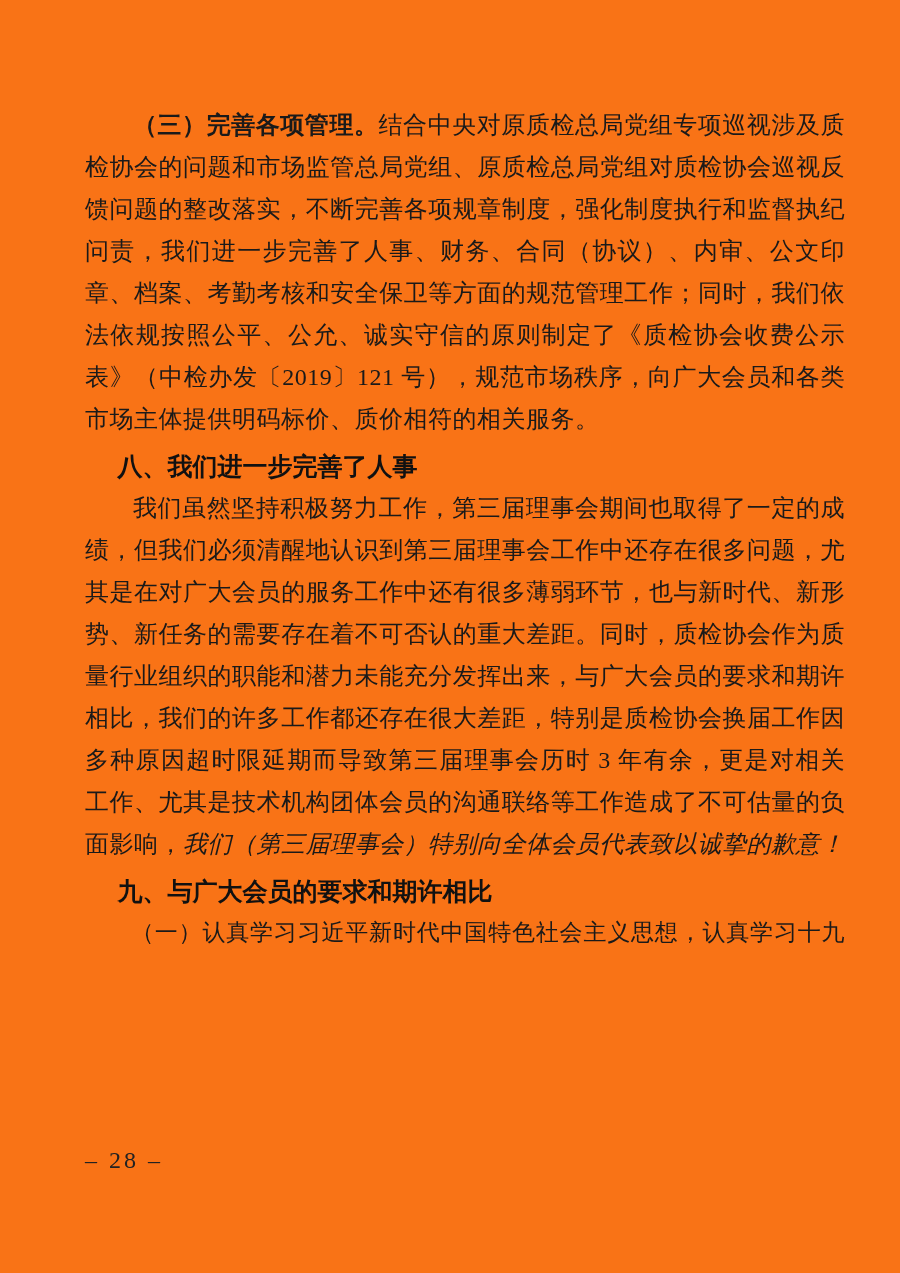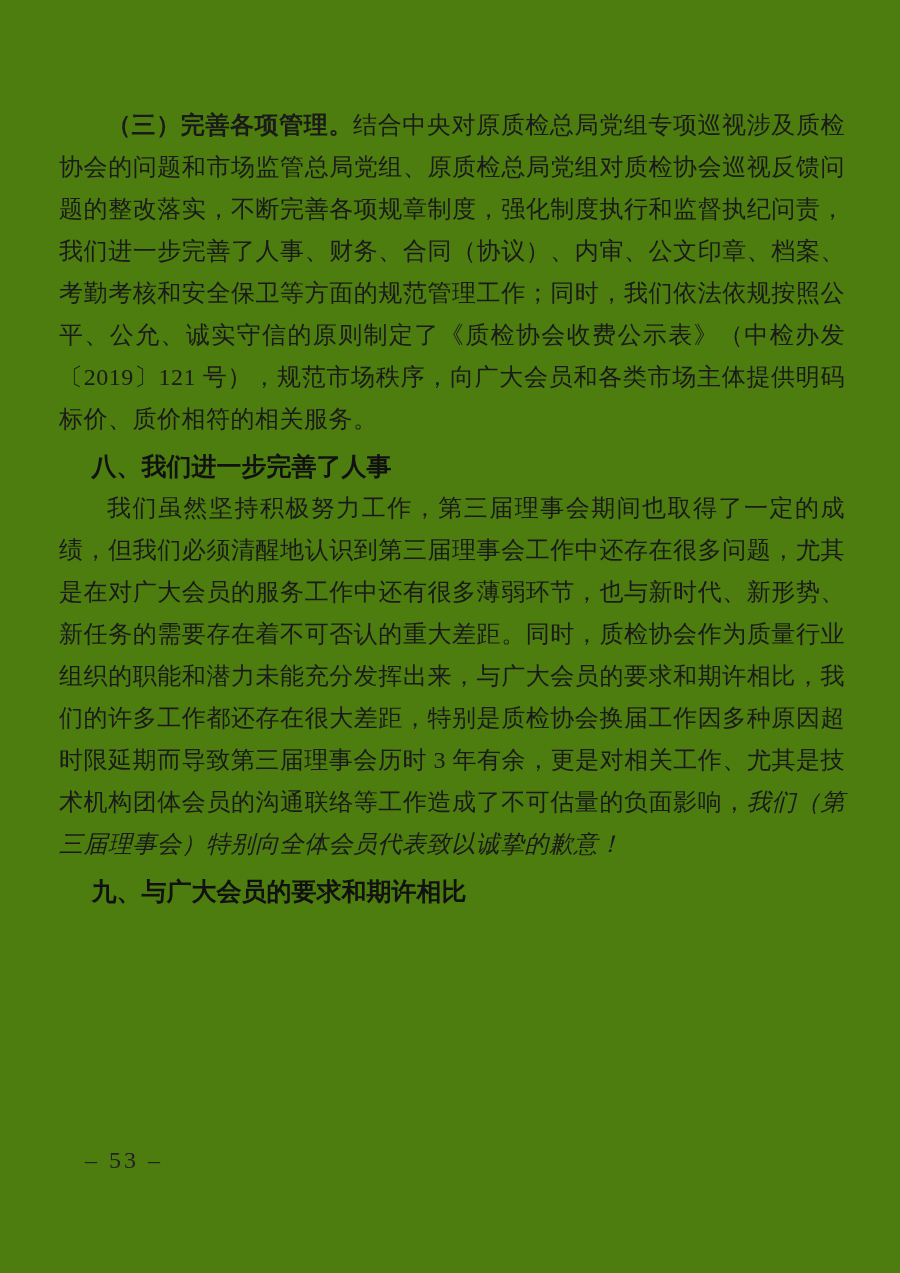--- a/index.html
+++ b/index.html
@@ -4,23 +4,23 @@
 <style>
   html, body {
     margin: 0;
     padding: 0;
     background: #ffffff;
   }
   .page {
     position: relative;
     width: 900px;
     height: 1273px;
-    background: #4d7c0f;
+    background: #f97316;
     box-sizing: border-box;
-    padding: 104px 55px 0 59px;
+    padding: 104px 55px 0 85px;
     overflow: hidden;
     font-family: "Liberation Serif", serif;
     color: #1a1a1a;
   }
   .para {
     margin: 0;
     font-size: 24px;
     line-height: 42px;
     text-align: justify;
     letter-spacing: 0.5px;
@@ -63,16 +63,17 @@
 
   <h2 class="heading">八、我们进一步完善了人事</h2>
 
   <p class="para indent">
     <span>我们虽然坚持积极努力工作，第三届理事会期间也取得了一定的成绩，但我们必须清醒地认识到第三届理事会工作中还存在很多问题，尤其是在对广大会员的服务工作中还有很多薄弱环节，也与新时代、新形势、新任务的需要存在着不可否认的重大差距。同时，质检协会作为质量行业组织的职能和潜力未能充分发挥出来，与广大会员的要求和期许相比，我们的许多工作都还存在很大差距，特别是质检协会换届工作因多种原因超时限延期而导致第三届理事会历时 3 年有余，更是对相关工作、尤其是技术机构团体会员的沟通联络等工作造成了不可估量的负面影响，</span><b class="apology">我们（第三届理事会）特别向全体会员代表致以诚挚的歉意！</b>
   </p>
 
   <h2 class="heading">九、与广大会员的要求和期许相比</h2>
 
 
+  <p class="para indent single-line">（一）认真学习习近平新时代中国特色社会主义思想，认真学习十九</p>
 
-  <div class="page-number">– 53 –</div>
+  <div class="page-number">– 28 –</div>
 
 </div>
 
 </body></html>

